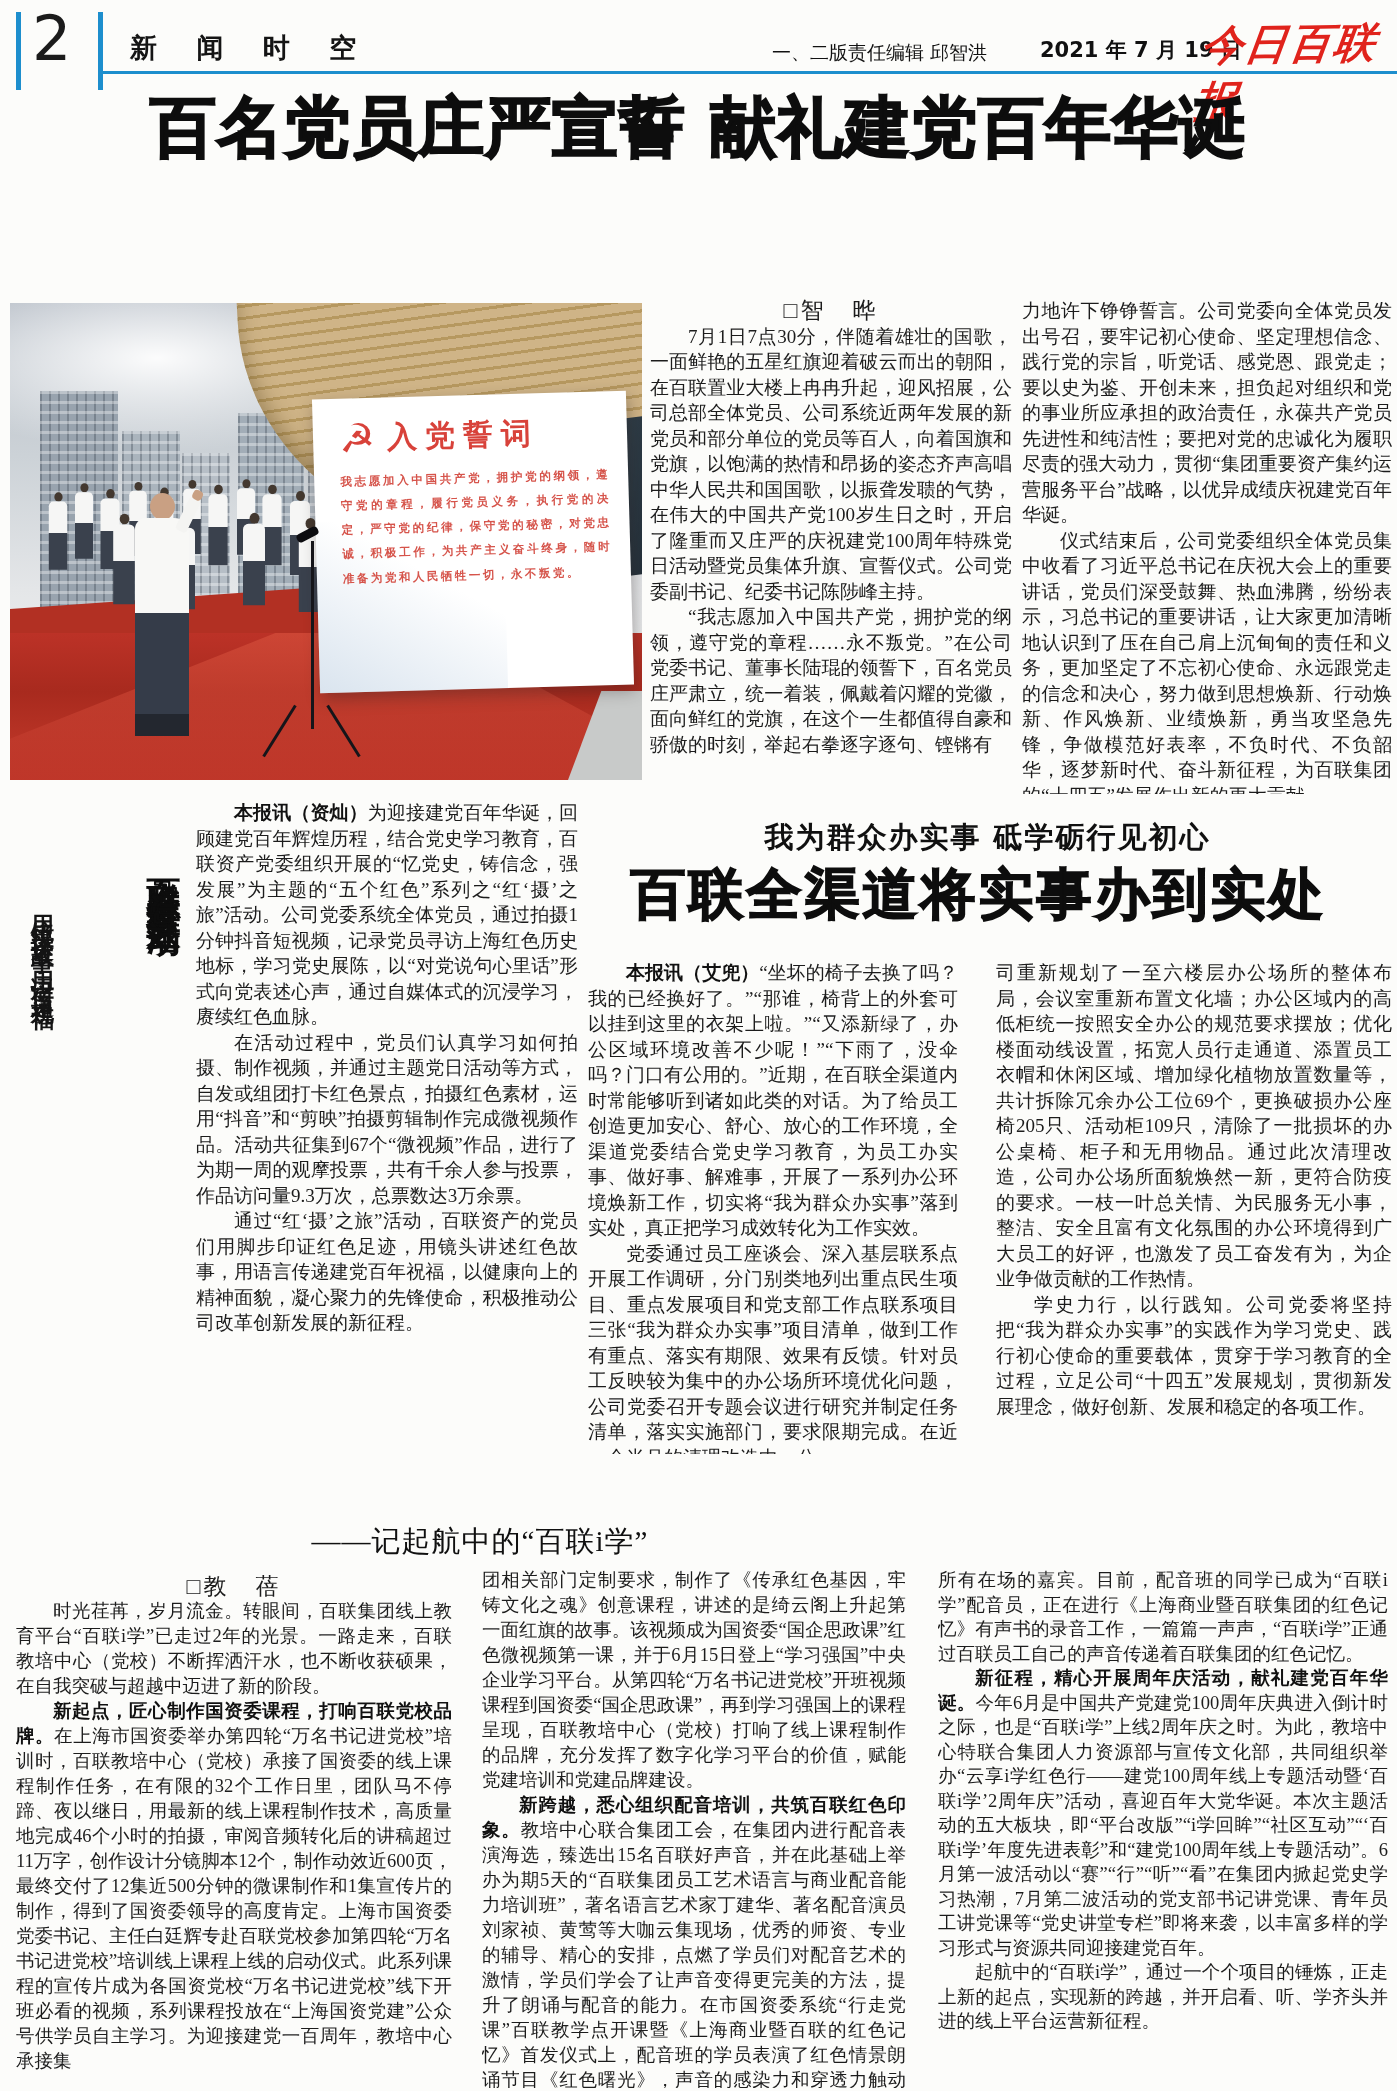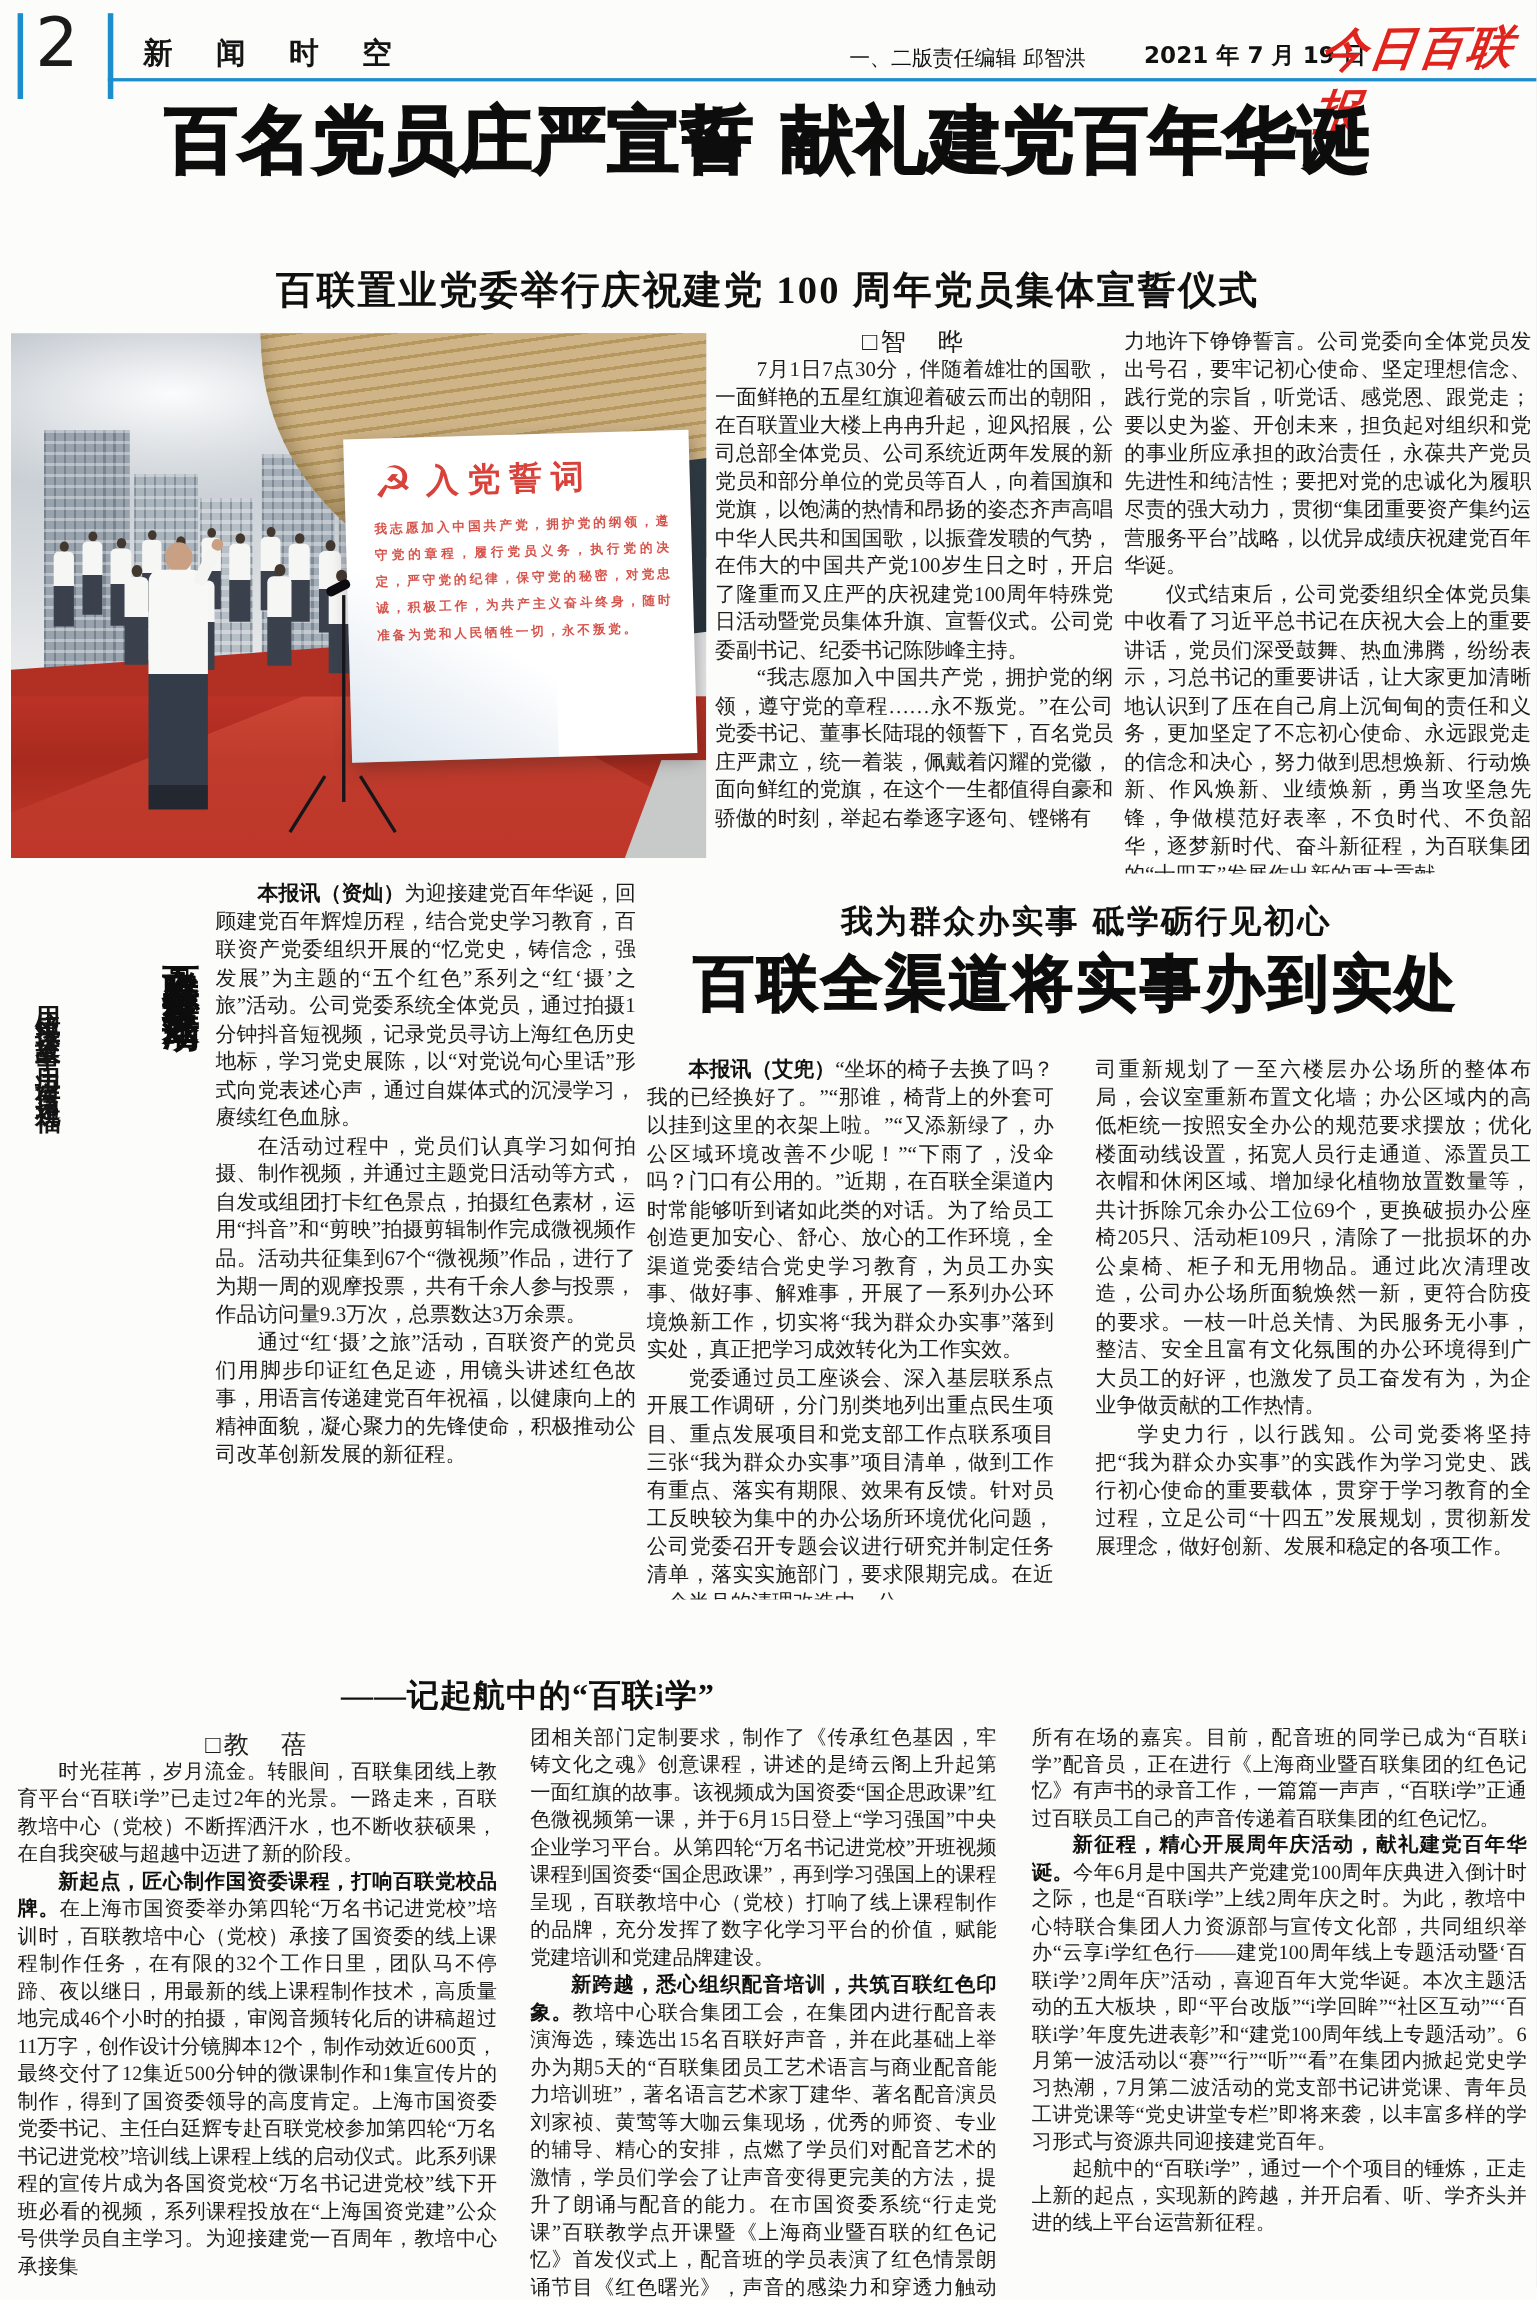--- a/index.html
+++ b/index.html
@@ -105,41 +105,40 @@
     font-family:"DejaVu Sans",sans-serif; font-weight:700; font-size:29px; letter-spacing:2px; color:#101010; }
   .a3-headline { position:absolute; left:560px; top:858px; width:837px; text-align:center;
     font-weight:900; font-size:55px; letter-spacing:3px; color:#0d0d0d; -webkit-text-stroke:1.5px #0d0d0d; }
   .a3-colA { left:588px; top:960px; width:370px; height:494px; }
   .a3-colB { left:996px; top:960px; width:396px; height:494px; }
 
   
   .a4-headline { position:absolute; left:40px; top:1452px; width:880px; text-align:center;
     font-weight:900; font-size:55px; letter-spacing:5px; color:#0d0d0d; -webkit-text-stroke:1.5px #0d0d0d; }
   .a4-subhead { position:absolute; left:40px; top:1522px; width:880px; text-align:center;
-    font-weight:700; font-size:29px; letter-spacing:1px; color:#101010; }
+    font-weight:400; font-size:29px; letter-spacing:1px; color:#101010; }
   .a4-col1 { left:16px; top:1574px; width:436px; height:512px; font-size:18.5px; line-height:25px; }
   .a4-col2 { left:482px; top:1568px; width:424px; height:520px; font-size:18.5px; line-height:25px; }
   .a4-col3 { left:938px; top:1568px; width:450px; height:520px; font-size:18.5px; line-height:24.5px; }
 </style>
 </head>
 <body>
 
 <div id="page">
 
   <div class="hdr-bar" style="left:16px;top:12px;height:78px;"></div>
   <div class="hdr-num" style="left:32px;top:8px;">2</div>
   <div class="hdr-bar" style="left:98px;top:12px;height:78px;"></div>
   <div class="hdr-section" style="left:130px;top:30px;">新 闻 时 空</div>
   <div class="hdr-rule" style="left:98px;top:71px;width:1299px;"></div>
   <div class="hdr-editor" style="left:772px;top:40px;">一、二版责任编辑  邱智洪</div>
   <div class="hdr-date" style="left:1040px;top:36px;">2021 年 7 月 19 日</div>
   <div class="hdr-logo" style="left:1198px;top:16px;">今日百联报</div>
 
   <div class="a1-headline">百名党员庄严宣誓  献礼建党百年华诞</div>
-  <div class="a1-subhead">百联置业党委举行庆祝建党 100 周年党员集体宣誓仪式</div>
 
   <div class="photo">
     <div class="cloud"></div>
     <div class="cloud2"></div>
     <div class="bldg" style="left:30px;top:88px;width:78px;height:218px;background-color:#98a3ae;"></div>
     <div class="bldg" style="left:112px;top:128px;width:58px;height:170px;background-color:#aab4bd;"></div>
     <div class="bldg" style="left:172px;top:150px;width:48px;height:142px;background-color:#b6bec6;"></div>
     <div class="bldg" style="left:228px;top:110px;width:66px;height:188px;background-color:#a2adb7;"></div>
     <div class="bldg" style="left:298px;top:150px;width:42px;height:142px;background-color:#b0b9c1;"></div>
     <div class="bldg-round"></div>

